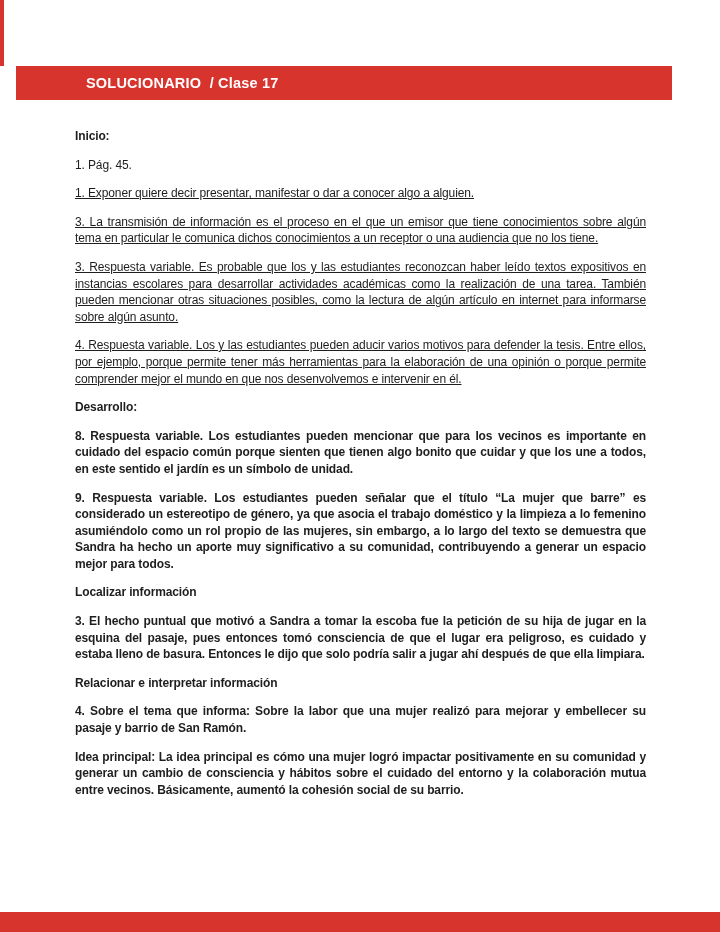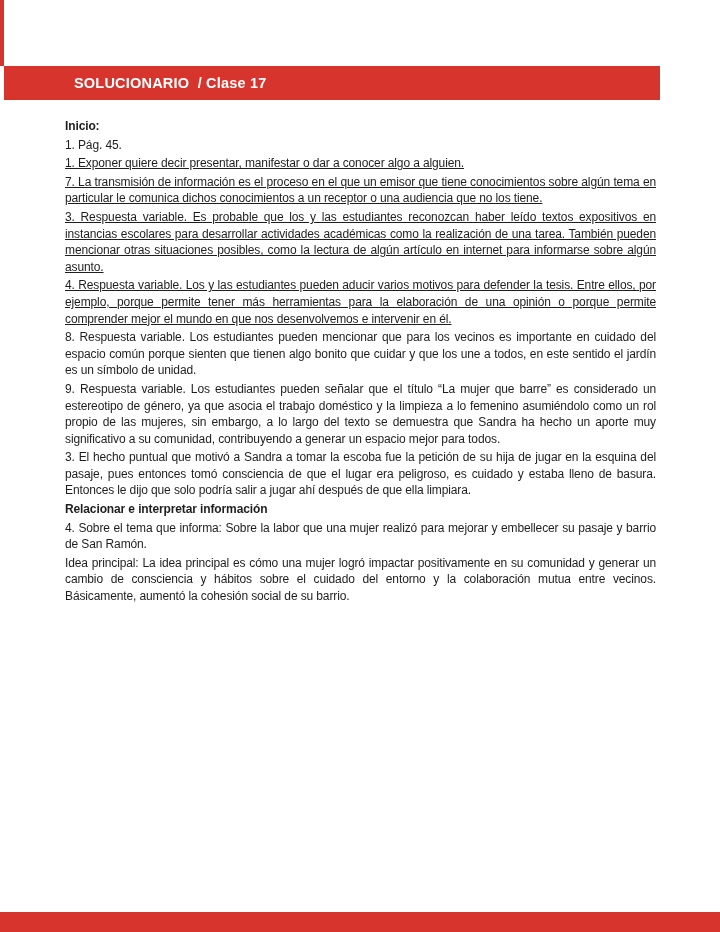--- a/index.html
+++ b/index.html
@@ -14,21 +14,21 @@
     overflow:hidden;
     font-family:"Liberation Sans",sans-serif;
     color:var(--ink);
   }
   .left-strip{
     position:absolute;top:0;left:0;
     width:4px;height:66px;
     background:var(--red);
   }
   .header-bar{
-    position:absolute;top:66px;left:4px;
+    position:absolute;top:66px;left:16px;
     width:656px;height:34px;
     background:var(--red);
     display:flex;align-items:center;
   }
   .header-title{
     color:#ffffff;
     font-weight:bold;
     font-size:14.5px;
     padding-left:70px;
     letter-spacing:0.2px;
@@ -40,44 +40,46 @@
     background:var(--red);
   }
   .content{
     position:absolute;
     top:116px;left:63px;
     width:595px;
     font-size:12px;
     line-height:16.6px;
     letter-spacing:-0.12px;
   }
-  .content p{margin:2px;}
+  .content p{margin:12px;}
   .lvl1{margin-left:36px;text-decoration:underline;}
-  .lvl2{margin-left:53px;}
+  .lvl2{margin-left:53px;font-weight:bold;}
   .bold{font-weight:bold;}
   .justify{text-align:justify;text-justify:inter-word;}
   .gap{margin-bottom:16.6px;}
 </style>
 </head>
 <body>
 
 <div class="left-strip"></div>
 
 <div class="header-bar">
   <span class="header-title">SOLUCIONARIO  / Clase 17</span>
 </div>
 
 <div class="content">
   <p class="bold">Inicio:</p>
   <p>1. Pág. 45.</p>
   <p class="lvl1 justify gap">1. Exponer quiere decir presentar, manifestar o dar a conocer algo a alguien.</p>
-  <p class="lvl1 justify gap">7. La transmisión de información es el proceso en el que un emisor que tiene conocimientos sobre algún tema en particular le comunica dichos conocimientos a un receptor o una audiencia que no los tiene.</p>
+  <p class="lvl1 justify gap">3. La transmisión de información es el proceso en el que un emisor que tiene conocimientos sobre algún tema en particular le comunica dichos conocimientos a un receptor o una audiencia que no los tiene.</p>
   <p class="lvl1 justify gap">3. Respuesta variable. Es probable que los y las estudiantes reconozcan haber leído textos expositivos en instancias escolares para desarrollar actividades académicas como la realización de una tarea. También pueden mencionar otras situaciones posibles, como la lectura de algún artículo en internet para informarse sobre algún asunto.</p>
   <p class="lvl1 justify gap">4. Respuesta variable. Los y las estudiantes pueden aducir varios motivos para defender la tesis. Entre ellos, por ejemplo, porque permite tener más herramientas para la elaboración de una opinión o porque permite comprender mejor el mundo en que nos desenvolvemos e intervenir en él.</p>
+  <p class="bold">Desarrollo:</p>
   <p class="lvl2 justify">8. Respuesta variable. Los estudiantes pueden mencionar que para los vecinos es importante en cuidado del espacio común porque sienten que tienen algo bonito que cuidar y que los une a todos, en este sentido el jardín es un símbolo de unidad.</p>
   <p class="lvl2 justify gap">9. Respuesta variable. Los estudiantes pueden señalar que el título “La mujer que barre” es considerado un estereotipo de género, ya que asocia el trabajo doméstico y la limpieza a lo femenino asumiéndolo como un rol propio de las mujeres, sin embargo, a lo largo del texto se demuestra que Sandra ha hecho un aporte muy significativo a su comunidad, contribuyendo a generar un espacio mejor para todos.</p>
+  <p class="lvl2 bold">Localizar información</p>
   <p class="lvl2 justify">3. El hecho puntual que motivó a Sandra a tomar la escoba fue la petición de su hija de jugar en la esquina del pasaje, pues entonces tomó consciencia de que el lugar era peligroso, es cuidado y estaba lleno de basura. Entonces le dijo que solo podría salir a jugar ahí después de que ella limpiara.</p>
   <p class="lvl2 bold">Relacionar e interpretar información</p>
   <p class="lvl2 justify gap">4. Sobre el tema que informa: Sobre la labor que una mujer realizó para mejorar y embellecer su pasaje y barrio de San Ramón.</p>
   <p class="lvl2 justify">Idea principal: La idea principal es cómo una mujer logró impactar positivamente en su comunidad y generar un cambio de consciencia y hábitos sobre el cuidado del entorno y la colaboración mutua entre vecinos. Básicamente, aumentó la cohesión social de su barrio.</p>
 </div>
 
 <div class="footer-bar"></div>
 
 </body></html>

